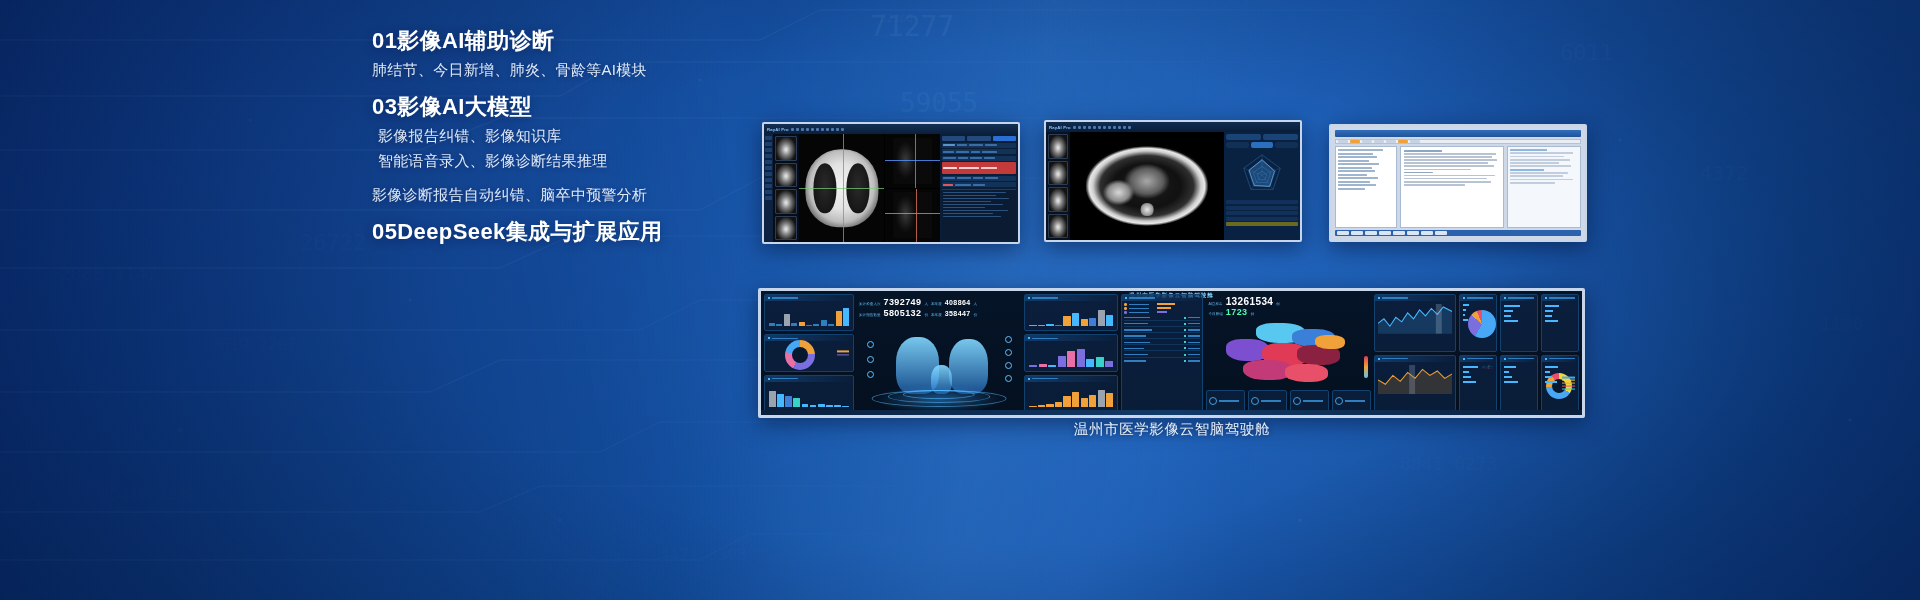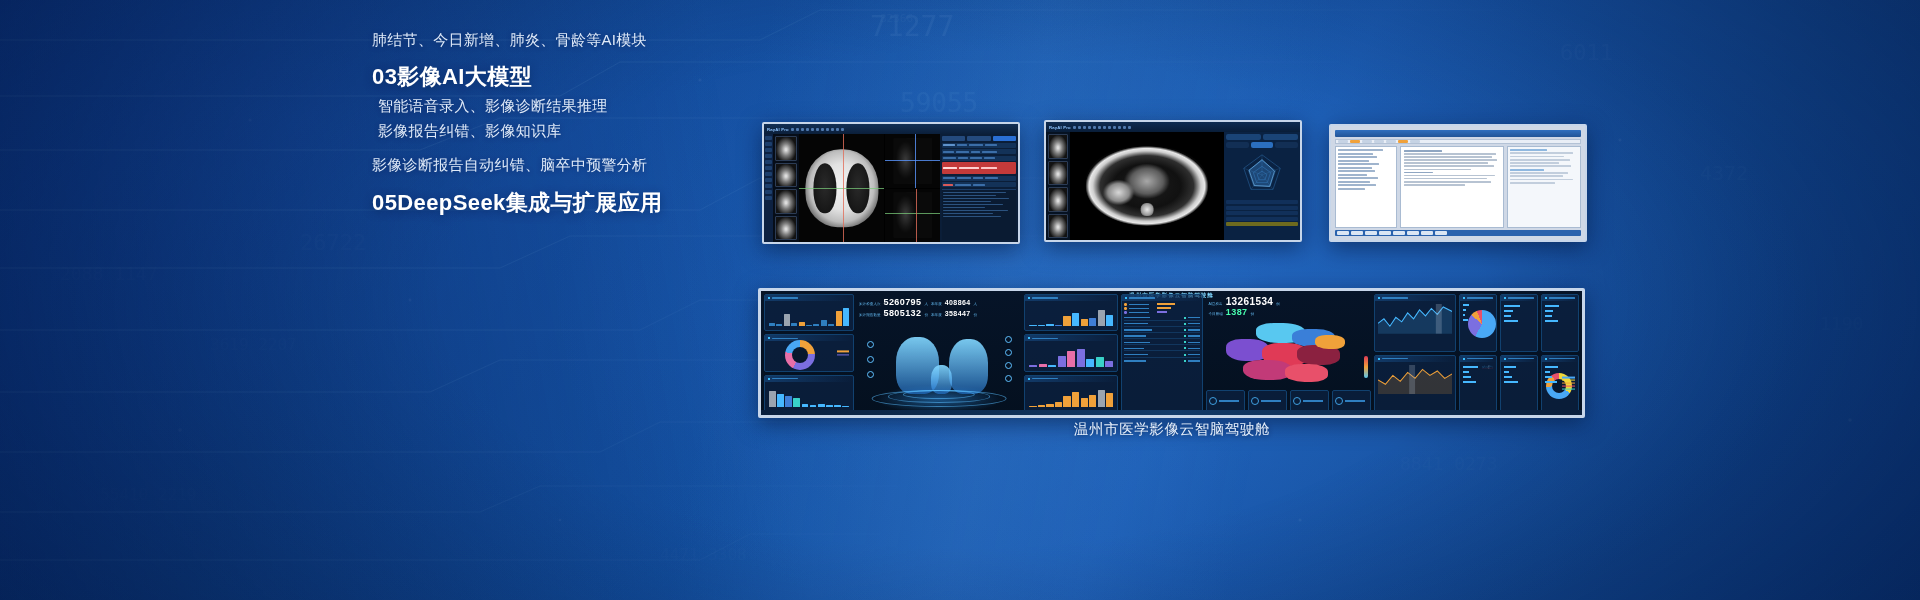--- a/index.html
+++ b/index.html
@@ -280,28 +280,29 @@
         <circle cx="560" cy="520" r="1.3"></circle>
     </g>
   </svg>
   <div class="bg-sheen"></div>
   <div class="bg-vign"></div>
 
   <div id="left-col">
 
 
     <div class="feat">
+      <div class="feat-title">01影像AI辅助诊断</div>
       <div class="feat-desc">肺结节、今日新增、肺炎、骨龄等AI模块</div>
     </div>
 
 
     <div class="feat indent">
       <div class="feat-title">03影像AI大模型</div>
+      <div class="feat-desc">影像报告纠错、影像知识库</div>
       <div class="feat-desc">智能语音录入、影像诊断结果推理</div>
-      <div class="feat-desc">影像报告纠错、影像知识库</div>
     </div>
 
     <div class="feat">
       <div class="feat-desc">影像诊断报告自动纠错、脑卒中预警分析</div>
     </div>
 
     <div class="feat">
       <div class="feat-title">05DeepSeek集成与扩展应用</div>
     </div>
   </div>
@@ -614,21 +615,21 @@
               <span style="height:11%;background:#46b8ff"></span>
               <span style="height:6%;background:#46b8ff"></span>
             </div>
           </div>
         </div>
 
         <div class="d-col" style="width:168px">
           <div style="padding:3px 2px 0 2px">
             <div style="display:flex;align-items:baseline;gap:3px;margin-bottom:1px">
               <span class="kpi-lbl">累计检查人次</span>
-              <span class="kpi-num">5260795</span>
+              <span class="kpi-num">7392749</span>
               <span class="kpi-lbl">人</span>
               <span class="kpi-lbl">本年度</span>
               <span class="kpi-num" style="font-size:7px">408864</span>
               <span class="kpi-lbl">人</span>
             </div>
             <div style="display:flex;align-items:baseline;gap:3px">
               <span class="kpi-lbl">累计报告数量</span>
               <span class="kpi-num">5805132</span>
               <span class="kpi-lbl">份</span>
               <span class="kpi-lbl">本年度</span>
@@ -785,21 +786,21 @@
 
         <div class="d-col" style="width:168px">
           <div style="padding:2px">
             <div style="display:flex;align-items:baseline;gap:3px">
               <span class="kpi-lbl">AI总检出</span>
               <span class="kpi-num" style="font-size:10px">13261534</span>
               <span class="kpi-lbl">例</span>
             </div>
             <div style="display:flex;align-items:baseline;gap:3px">
               <span class="kpi-lbl">今日新增</span>
-              <span class="kpi-num g">1387</span>
+              <span class="kpi-num g">1723</span>
               <span class="kpi-lbl">例</span>
             </div>
           </div>
           <div style="flex:1;position:relative">
             <div class="mapreg" style="left:30%;top:2%;width:30%;height:30%;background:#58c8f0"></div>
             <div class="mapreg" style="left:52%;top:10%;width:26%;height:28%;background:#3a7fd8"></div>
             <div class="mapreg" style="left:12%;top:26%;width:26%;height:34%;background:#7b4fd0"></div>
             <div class="mapreg" style="left:34%;top:32%;width:28%;height:36%;background:#e03a56"></div>
             <div class="mapreg" style="left:55%;top:36%;width:26%;height:30%;background:#8b2140"></div>
             <div class="mapreg" style="left:22%;top:58%;width:30%;height:32%;background:#c23a78"></div>

